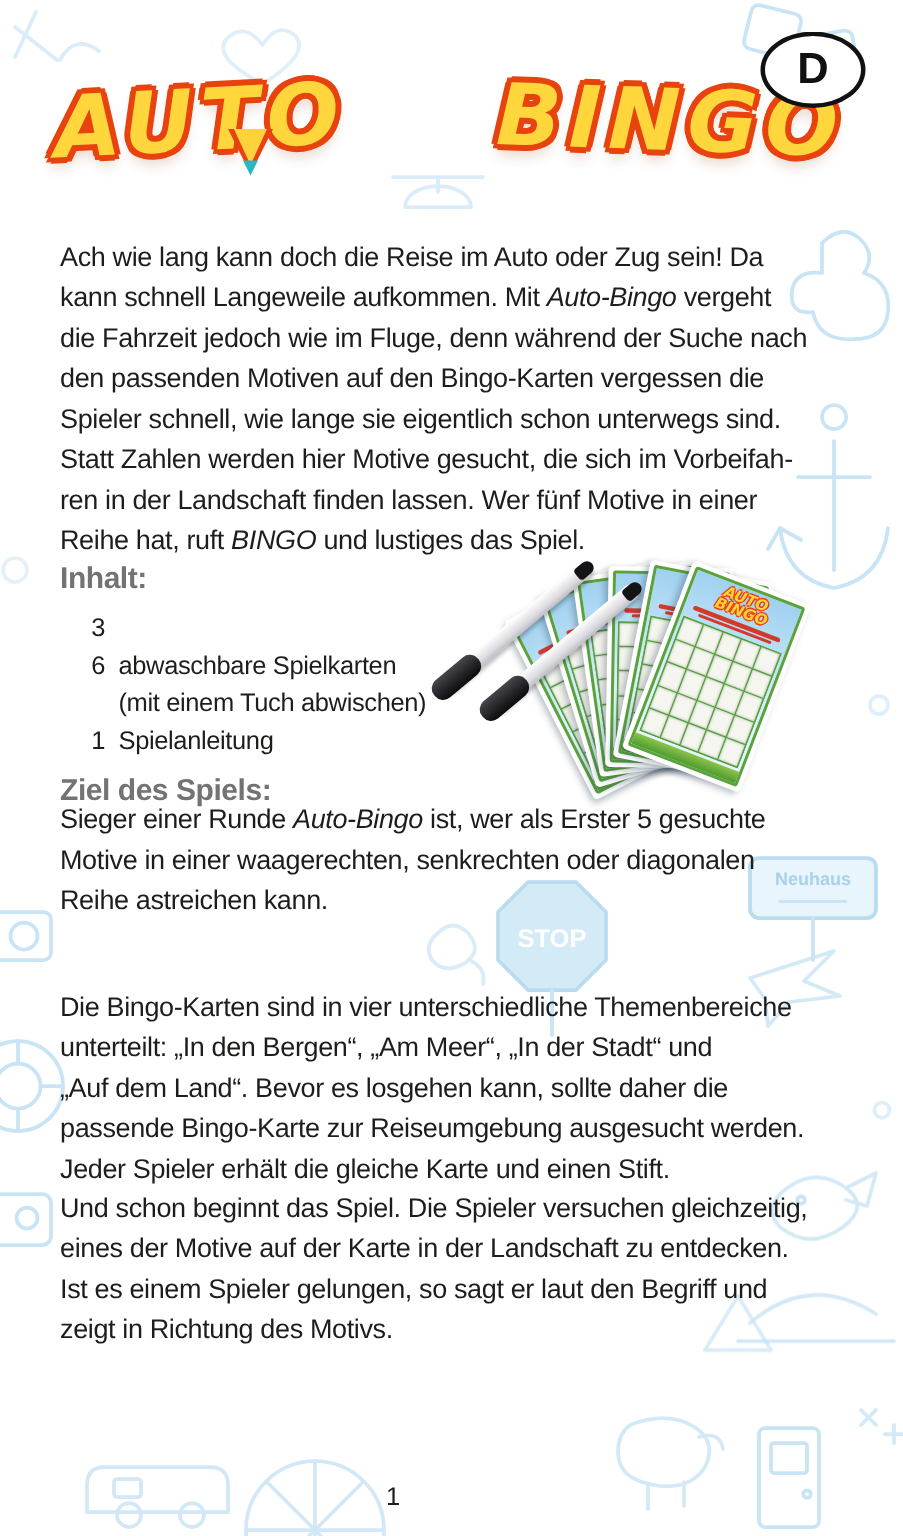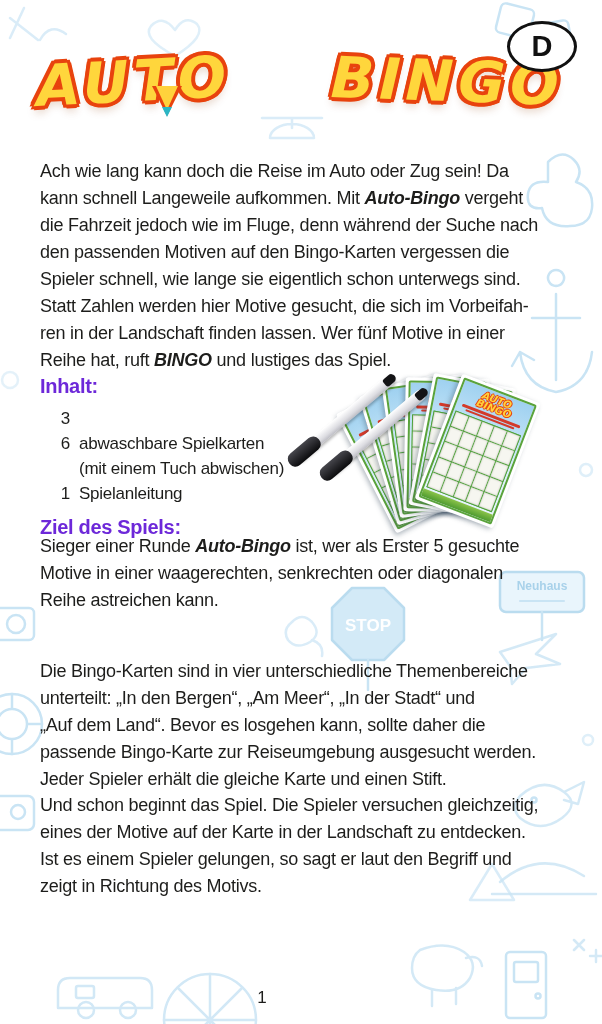--- a/index.html
+++ b/index.html
@@ -45,24 +45,24 @@
     position:absolute; left:0; top:110px; width:602px; text-align:center;
     font-weight:bold; font-size:16.5px; letter-spacing:-0.2px; z-index:2;
   }
 
   
   .para{
     position:absolute; left:40px; width:520px; margin:0;
     font-size:18px; line-height:27px; letter-spacing:-0.25px;
     white-space:pre; z-index:2;
   }
-  .bi{font-weight:bold; font-style:italic;}
+  .bi{font-weight:normal; font-style:italic;}
   h2.sec{
     position:absolute; left:40px; margin:0;
-    font-size:20px; font-weight:bold; letter-spacing:-0.3px; color:#6d28d9; z-index:2;
+    font-size:20px; font-weight:bold; letter-spacing:-0.3px; color:#737373; z-index:2;
   }
   .p1{top:158px;}
   .p2{top:293px;}
   .h-inhalt{top:375px;}
   .contents-list{position:absolute; left:52px; top:406px; z-index:2; font-size:17px; line-height:25px; letter-spacing:-0.25px;}
   .c-row{display:grid; grid-template-columns:18px auto; column-gap:9px;}
   .c-qty{text-align:right;}
   .c-lbl{white-space:pre-line;}
   .h-ziel{top:516px;}
   .p-ziel{top:533px;}

